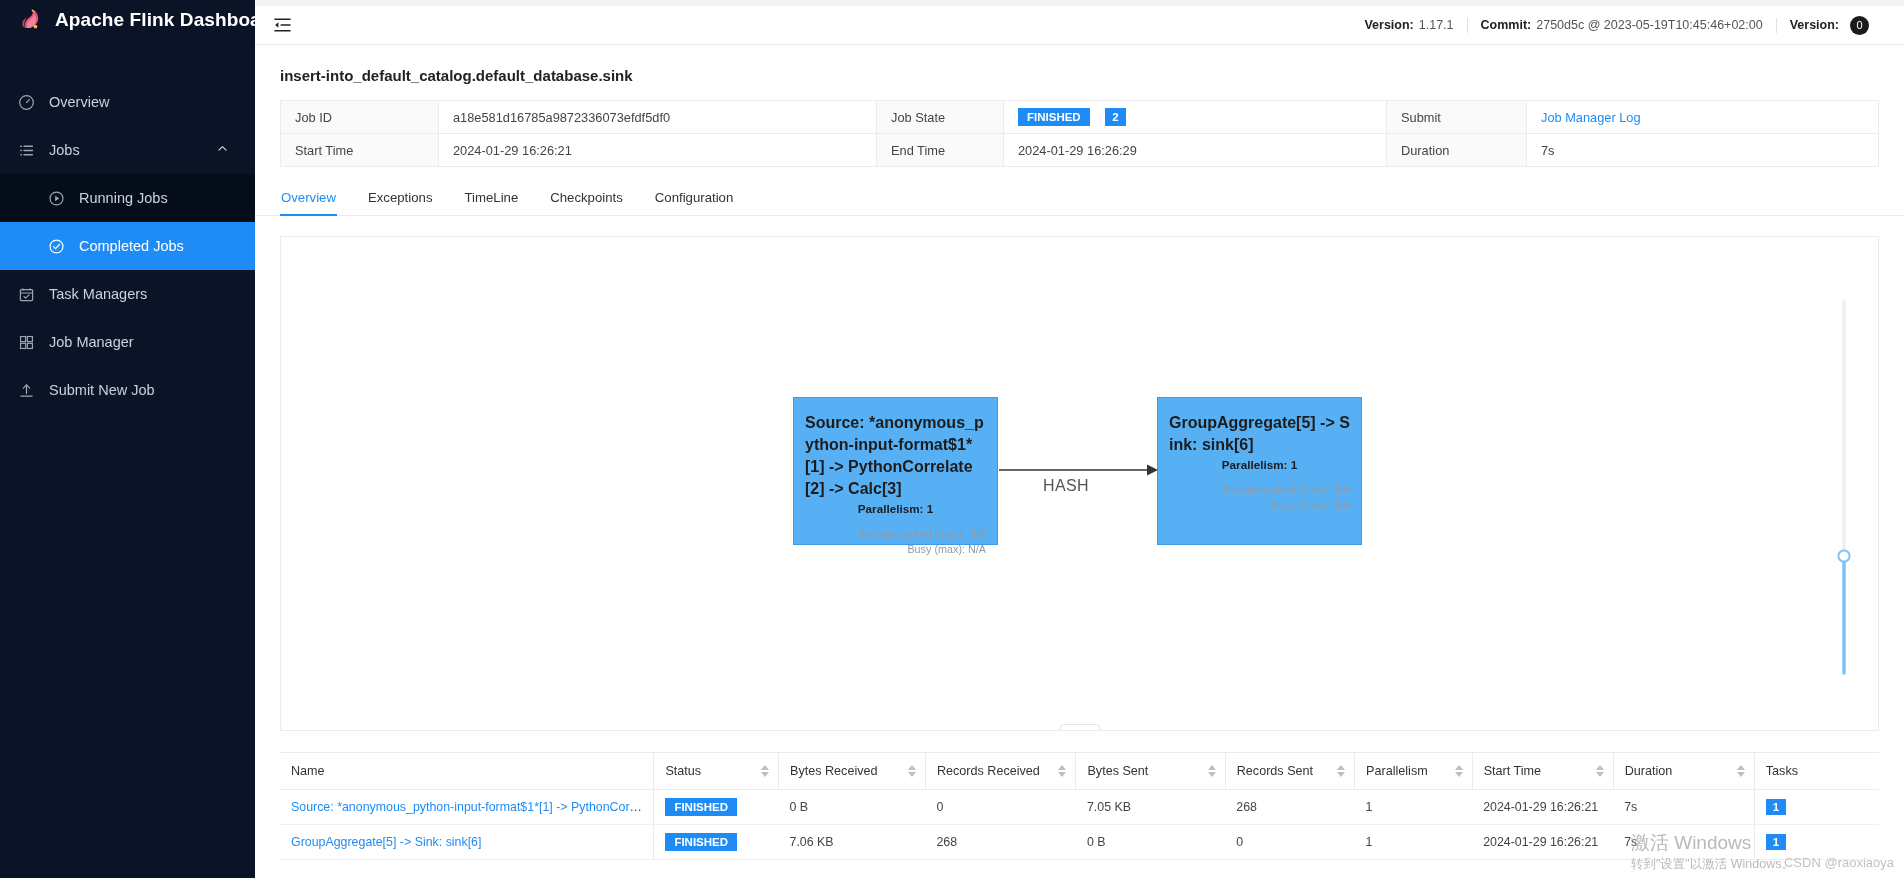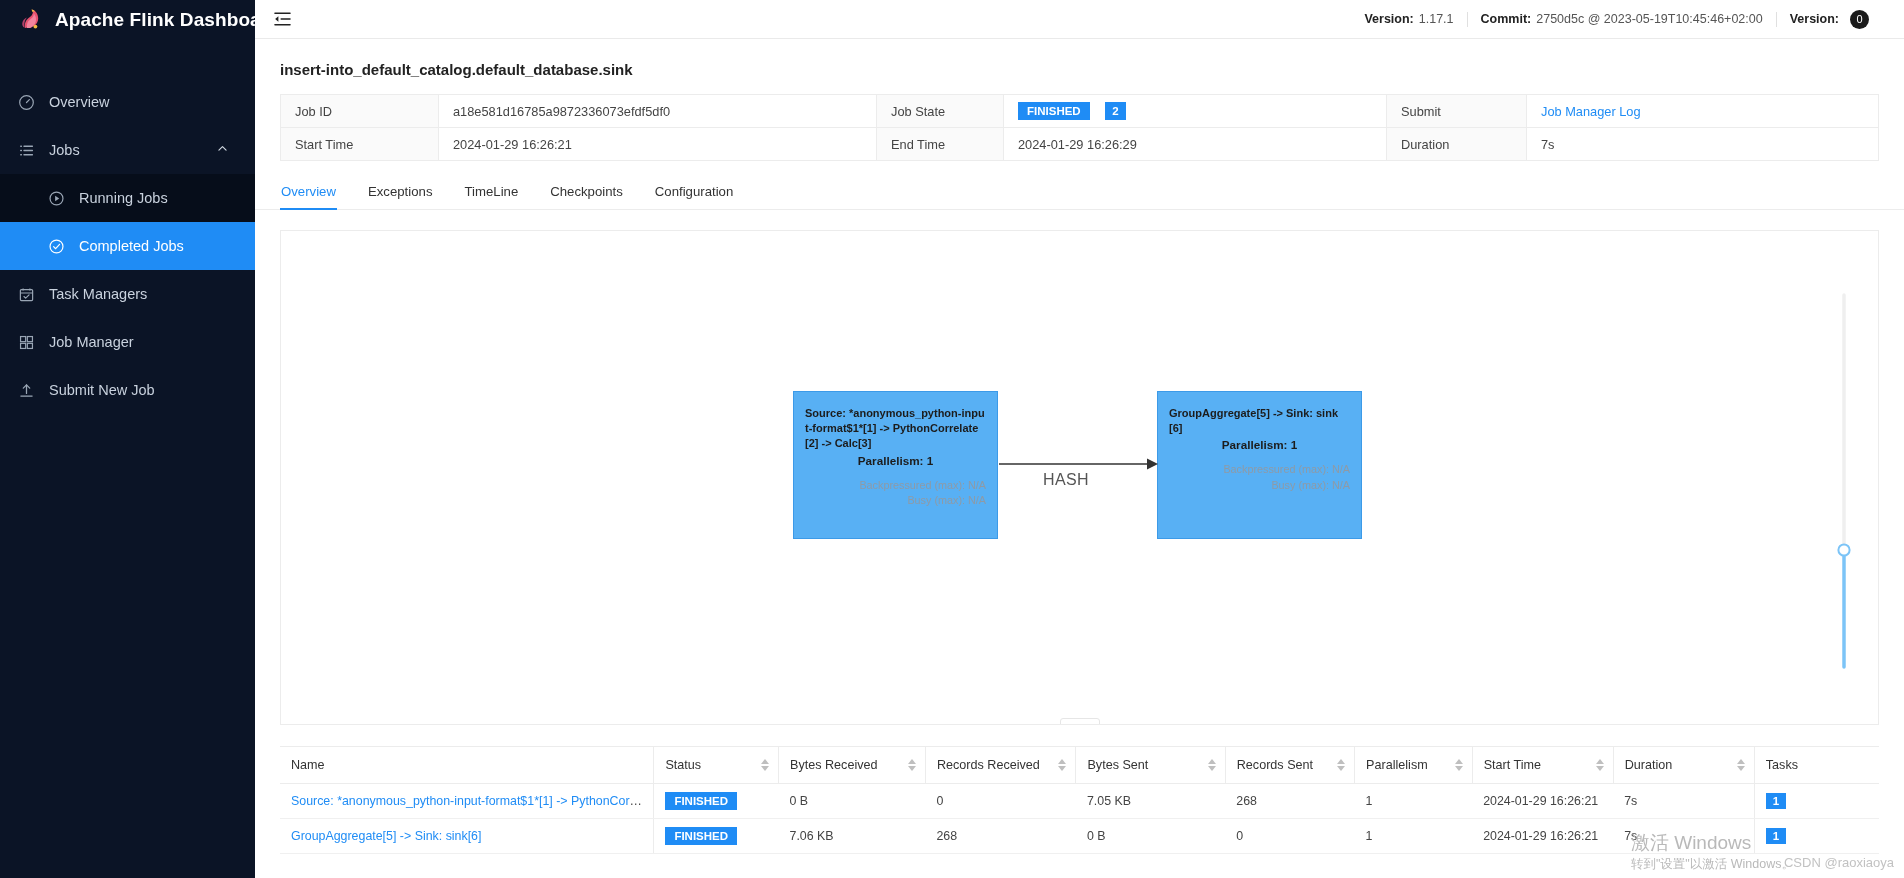--- a/index.html
+++ b/index.html
@@ -47,20 +47,21 @@
   .main {
     width: 1649px; height: 878px;
     background: #f4f4f4;
     display: flex; flex-direction: column;
   }
   .topbar {
     height: 39px; min-height: 39px; background: #fff;
     display: flex; align-items: center;
     padding: 0 22px 0 18px;
     border-bottom: 1px solid #eaeaea;
+    margin-top: 6px;
   }
   .hamburger { width: 19px; height: 16px; cursor: pointer; display:block; }
   .topbar-right {
     margin-left: auto; display: flex; align-items: center;
     font-size: 12.5px; color: #555;
   }
   .topbar-right b { color: #222; font-weight: bold; }
   .tb-group { display: flex; align-items: center; gap: 5px; padding: 0 13px; }
   .tb-sep { width: 1px; height: 15px; background: #e0e0e0; }
   .msg-badge {
@@ -123,21 +124,21 @@
     margin: 20px 25px 0; border: 1px solid #ececec;
     background: #fff; position: relative;
     height: 495px; overflow: hidden;
   }
   .node {
     position: absolute; background: #58b0f4;
     border: 1px solid #3c9ae8; padding: 14px 11px 0;
     text-align: center;
   }
   .node-name {
-    font-size: 11px; font-weight: bold; color: #1c1c1c;
+    font-size: 16px; font-weight: bold; color: #1c1c1c;
     line-height: 1.38; text-align: left; word-break: break-all;
   }
   .node-par {
     font-size: 11.7px; font-weight: bold; color: #1c1c1c;
     margin-top: 2px;
   }
   .node-metric {
     font-size: 10.8px; color: #8e9aa6; line-height: 1.45;
     text-align: right; margin-top: 11px;
   }

